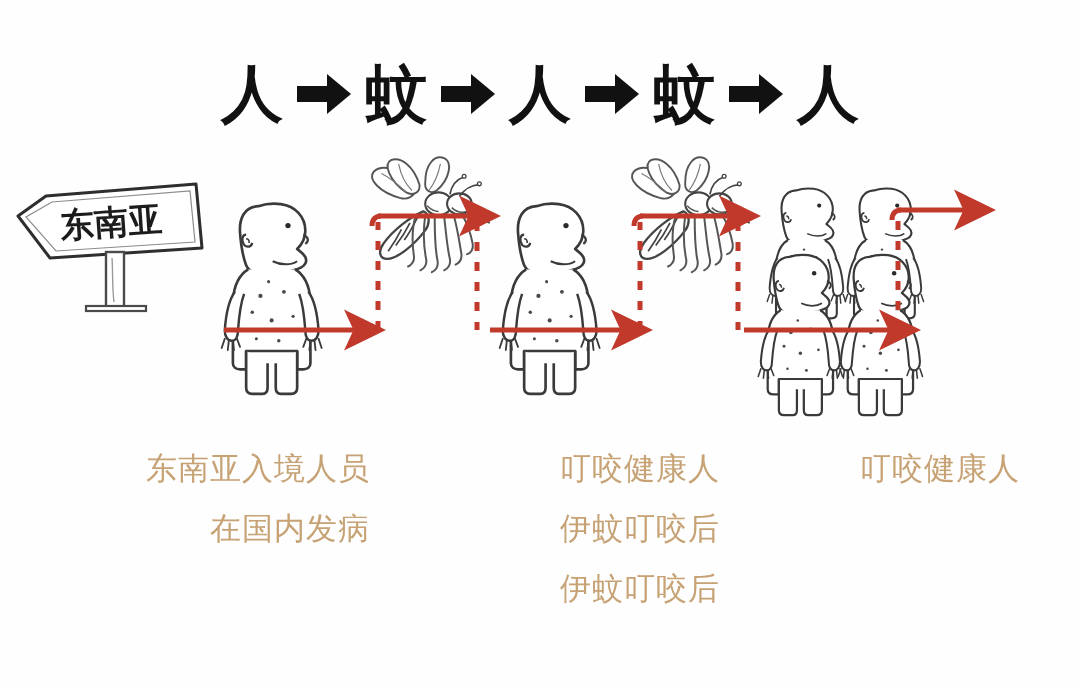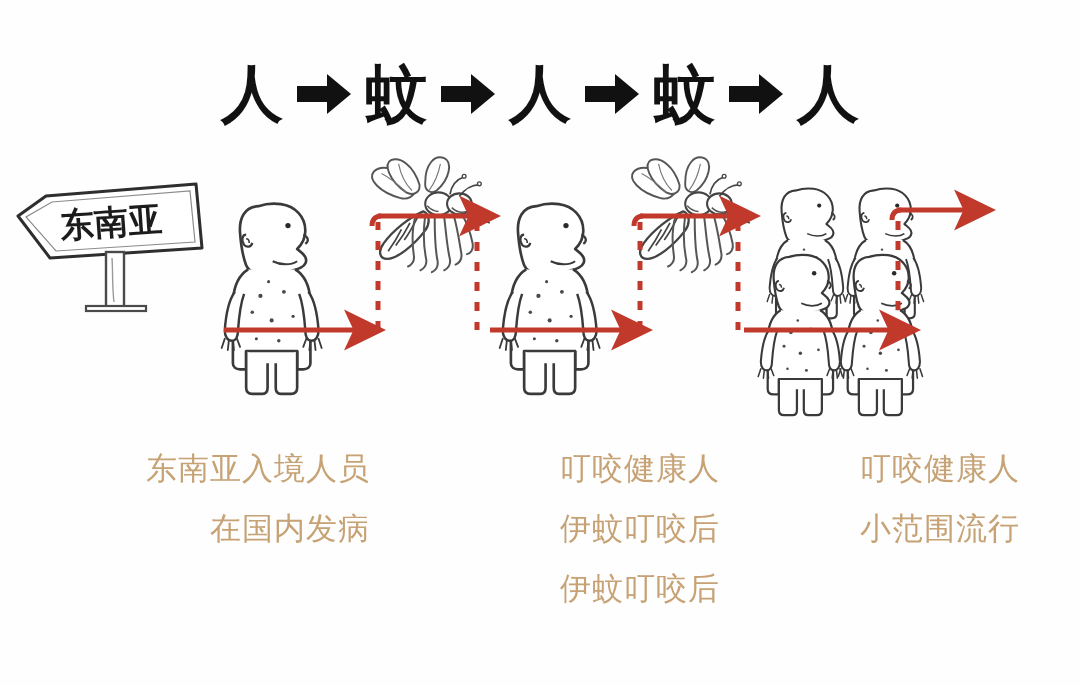--- a/index.html
+++ b/index.html
@@ -282,17 +282,16 @@
       <span class="cline">东南亚入境人员</span>
       <span class="cline">在国内发病</span>
     </div>
     <div class="caption-col" id="caption-col-1">
       <span class="cline">叮咬健康人</span>
       <span class="cline">伊蚊叮咬后</span>
       <span class="cline">伊蚊叮咬后</span>
     </div>
     <div class="caption-col" id="caption-col-2">
       <span class="cline">叮咬健康人</span>
-      <span class="cline">小范围流行</span>
     </div>
   </div>
 
 </div>
 
 </body></html>

